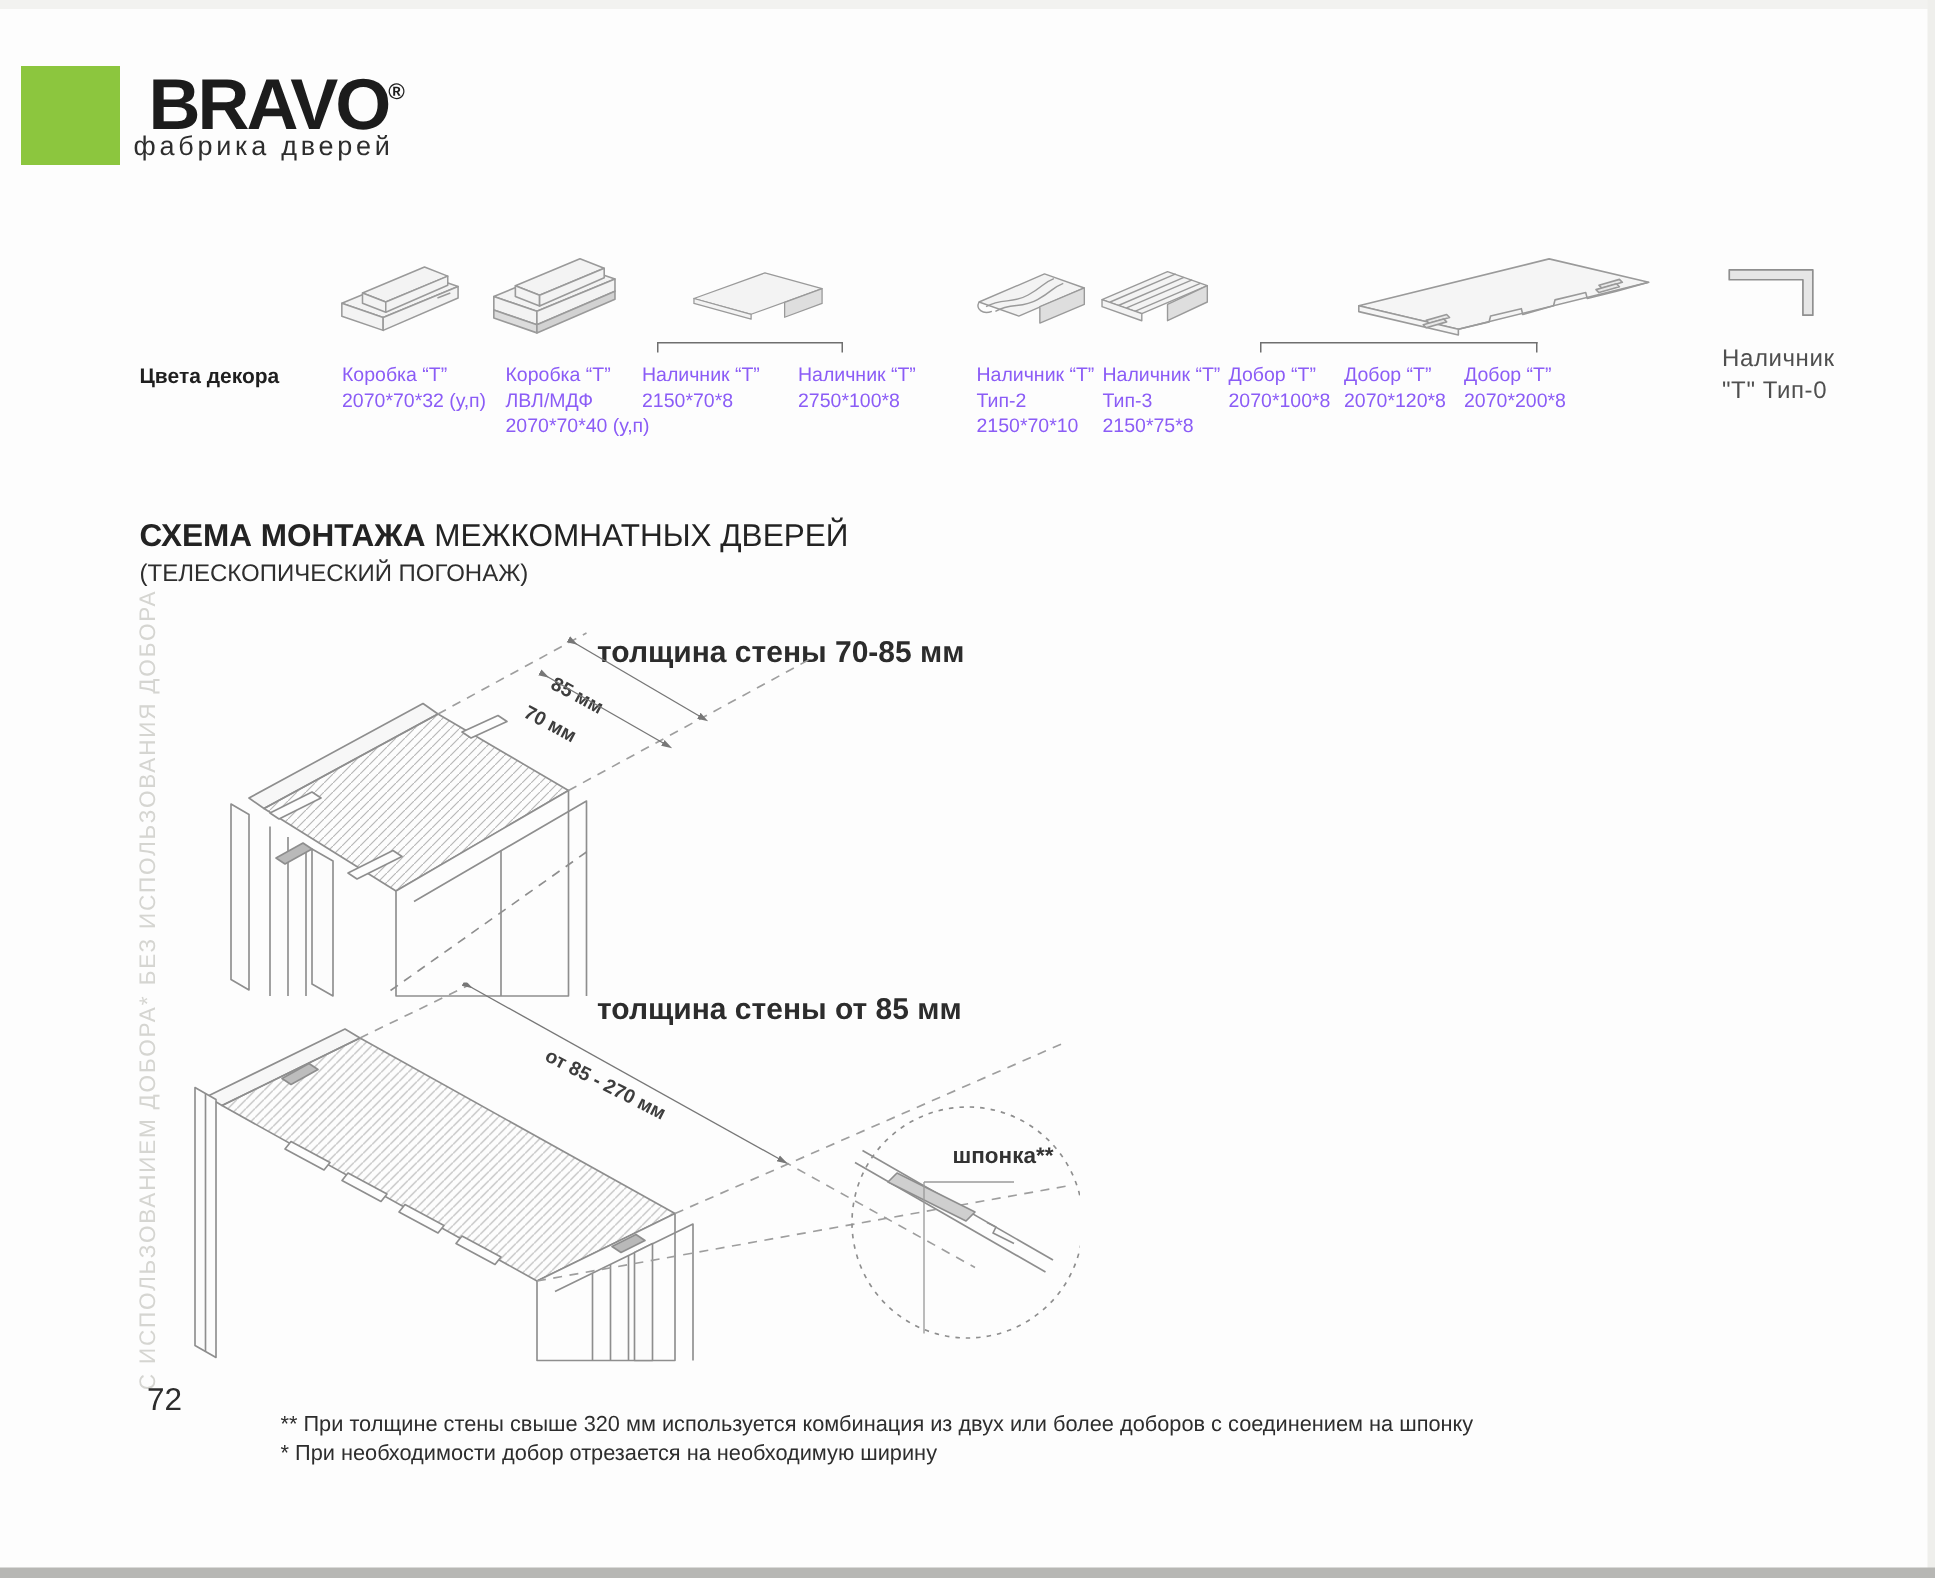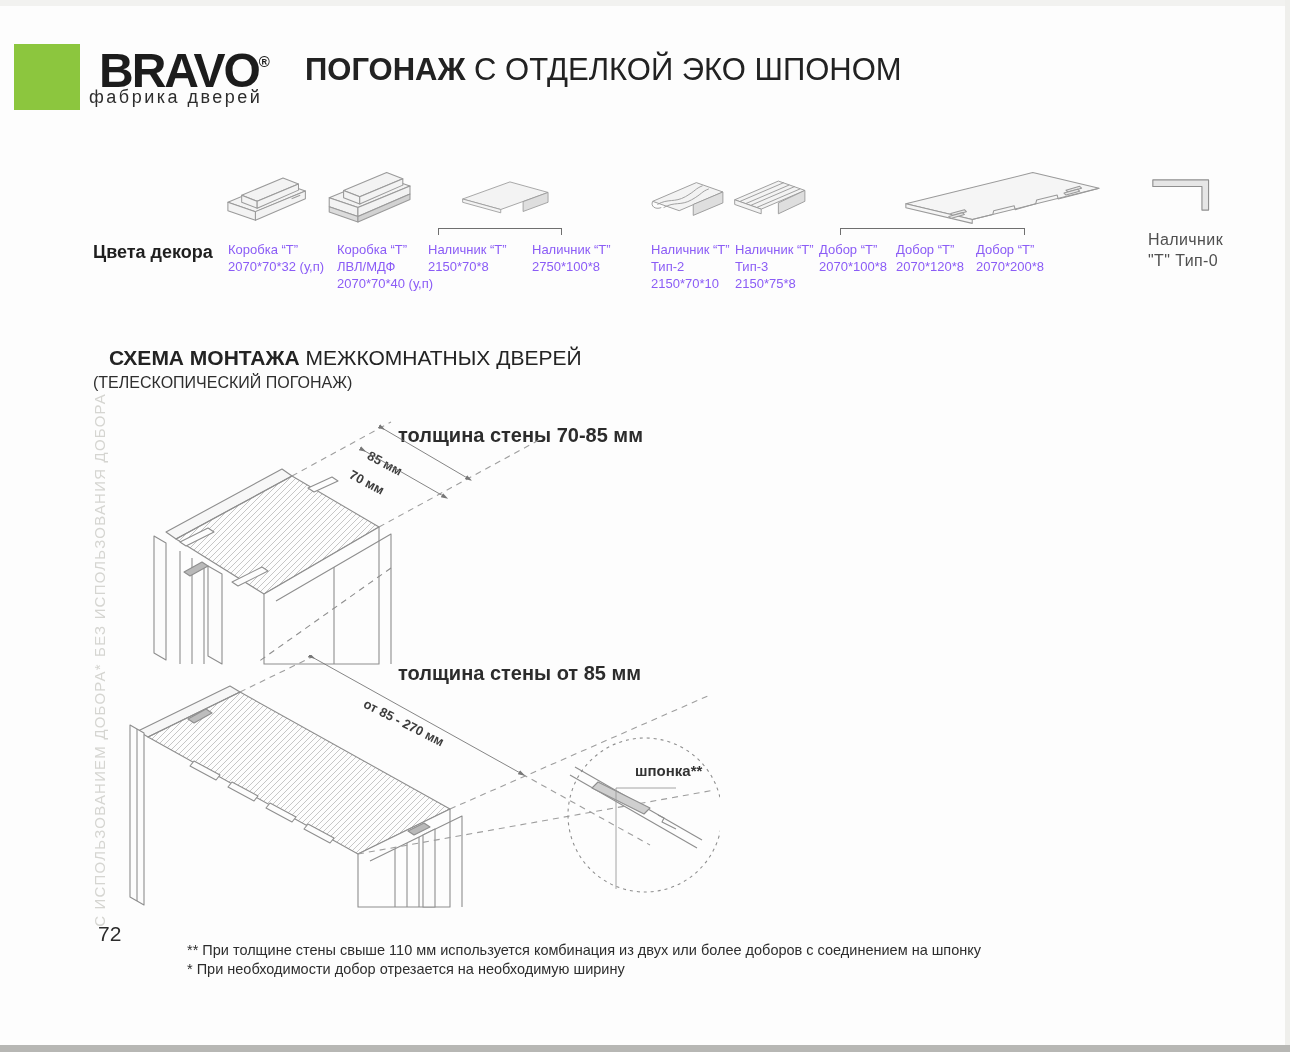--- a/index.html
+++ b/index.html
@@ -17,30 +17,30 @@
   
   .logo-square{left:14px;top:44px;width:66px;height:66px;background:#8cc63e;}
   .brand{left:99px;top:36px;font-size:48px;font-weight:900;letter-spacing:-2px;color:#1c1c1c;line-height:52px;}
   .brand sup{font-size:15px;font-weight:700;letter-spacing:0;vertical-align:20px;}
   .tagline{left:89px;top:87px;font-size:18px;letter-spacing:2.5px;color:#2d2d2d;font-weight:500;}
   .page-title{left:305px;top:52px;font-size:31px;color:#222;white-space:nowrap;}
   .page-title .b{font-weight:800;}
   .page-title .r{font-weight:500;}
 
   
-  .row-label{left:93px;top:242px;font-size:18px;font-weight:700;color:#1f1f1f;}
+  .row-label{left:93px;top:242px;font-size:14px;font-weight:700;color:#1f1f1f;}
   .plabel{font-size:13px;line-height:17px;color:#8b5cf6;white-space:nowrap;}
   .bracket{height:7px;border-top:1px solid #6f6f6f;}
   .bracket::before,.bracket::after{content:"";position:absolute;top:-1px;width:1px;height:7px;background:#6f6f6f;}
   .bracket::before{left:0;}
   .bracket::after{right:0;}
   .tip0-label{left:1148px;top:229px;font-size:16px;line-height:21px;color:#4f4f4f;letter-spacing:.4px;}
 
   
-  .scheme-title{left:93px;top:346px;font-size:21px;color:#232323;white-space:nowrap;margin-left:16px;}
+  .scheme-title{left:93px;top:346px;font-size:21px;color:#232323;white-space:nowrap;}
   .scheme-title .b{font-weight:800;}
   .scheme-title .r{font-weight:400;}
   .scheme-subtitle{left:93px;top:374px;font-size:16px;color:#2e2e2e;}
   .vlabel{white-space:nowrap;color:#d5d5d1;font-size:15px;letter-spacing:1.2px;transform:translate(-50%,-50%) rotate(-90deg);}
   .diagram-caption{font-size:20px;font-weight:700;color:#2c2c2c;white-space:nowrap;}
   .dimlabel{font-size:13px;font-weight:600;color:#3d3d3d;white-space:nowrap;transform-origin:0 0;}
   .rot28{transform:rotate(28deg);}
   .rot27{transform:rotate(27deg);}
   .detail-label{font-size:15px;font-weight:600;color:#333;white-space:nowrap;}
 
@@ -53,23 +53,20 @@
 
 <div class="page">
 
   <div class="abs edge-top"></div>
   <div class="abs edge-right"></div>
   <div class="abs edge-bottom"></div>
 
   <div class="abs logo-square"></div>
   <div class="abs brand"><span>BRAVO</span><sup>®</sup></div>
   <div class="abs tagline">фабрика дверей</div>
-  <div class="abs page-title">
-    <span class="b">ПОГОНАЖ</span><span class="r"> С ОТДЕЛКОЙ ЭКО ШПОНОМ</span>
-  </div>
 
   <div class="abs row-label">Цвета декора</div>
 
   <svg class="abs" style="left:220px;top:166px;" width="95" height="62" viewBox="0 0 100 72">
     <g fill="#f3f3f3" stroke="#9a9a9a" stroke-width="1.2" stroke-linejoin="round">
       <polygon points="4,42 62,18 94,29 36,53"></polygon>
       <polygon points="4,42 36,53 36,63 4,52"></polygon>
       <polygon points="36,53 94,29 94,38 36,63"></polygon>
       <polygon points="20,34 68,14 86,21 38,41"></polygon>
       <polygon points="20,34 38,41 38,49 20,42"></polygon>
@@ -286,15 +283,15 @@
       <line x1="460" y1="120" x2="587" y2="193"></line>
       <polygon points="488,127 540,153 534,159 482,133" fill="#cfcfcf"></polygon>
       <polyline points="548,160 554,163 552,167 566,174"></polyline>
       <line x1="506" y1="133" x2="566" y2="133" stroke="#9a9a9a" stroke-width="0.9"></line>
       <line x1="506" y1="133" x2="506" y2="234" stroke="#9a9a9a" stroke-width="0.9"></line>
     </g>
   </svg>
 
   <div class="abs page-number">72</div>
   <div class="abs footnote" style="top:923px;margin-top:38px;">* При необходимости добор отрезается на необходимую ширину</div>
-  <div class="abs footnote" style="top:942px;">** При толщине стены свыше 110 мм используется комбинация из двух или более доборов с соединением на шпонку</div>
+  <div class="abs footnote" style="top:942px;">** При толщине стены свыше 320 мм используется комбинация из двух или более доборов с соединением на шпонку</div>
 
 </div>
 
 </body></html>

